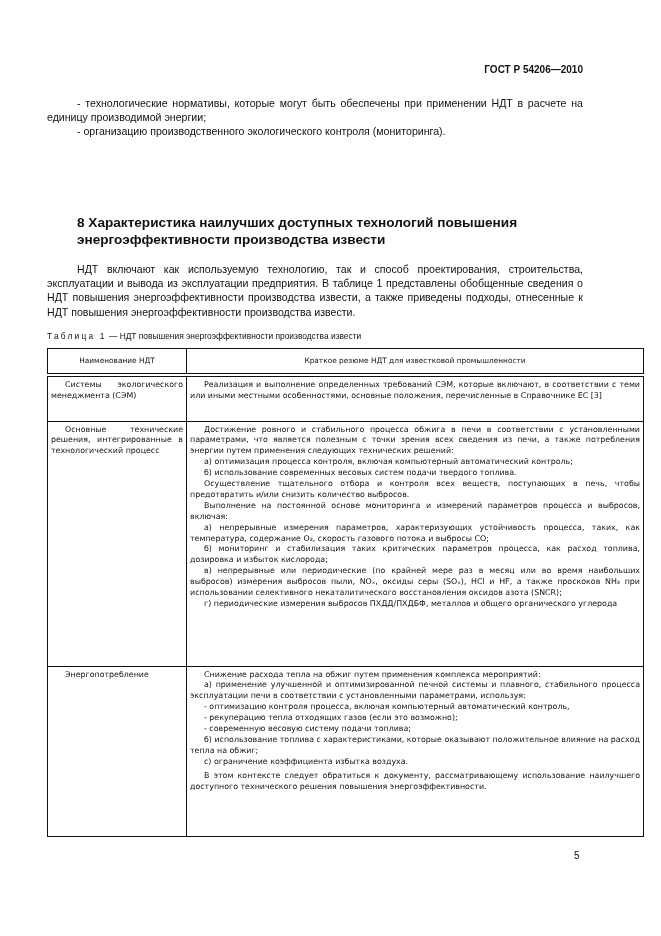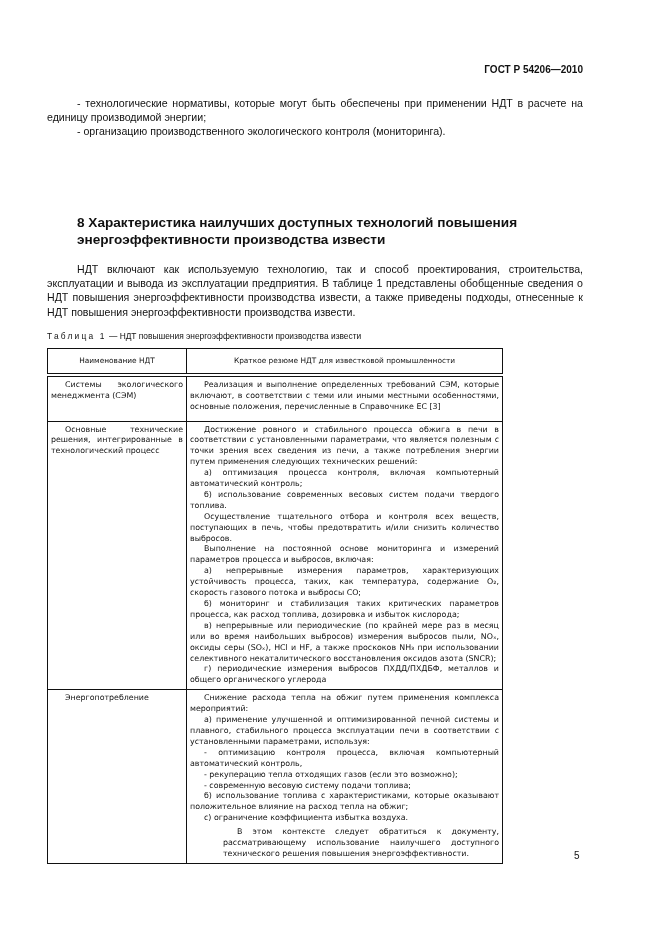--- a/index.html
+++ b/index.html
@@ -4,21 +4,21 @@
 <style>
   html, body { margin: 0; padding: 0; background: #ffffff; }
   body { width: 661px; height: 936px; position: relative; overflow: hidden; color: #111; font-family: "Liberation Sans", sans-serif; }
   .abs { position: absolute; }
   .gost { left: 0; top: 64px; width: 583px; text-align: right; font-weight: bold; font-size: 10px; }
   .para { font-size: 10.6px; line-height: 14.2px; text-align: justify; }
   .p-indent { text-indent: 30px; }
   .h8 { left: 77px; top: 215px; width: 470px; font-size: 13.6px; font-weight: bold; line-height: 16.5px; }
   .cap { left: 47px; top: 331px; font-size: 8.4px; }
   .cap .sp { letter-spacing: 2.2px; }
-  table.t { position: absolute; left: 47px; top: 348px; width: 456px; border-collapse: collapse; font-family: "DejaVu Sans", sans-serif; font-size: 7.9px; line-height: 10.9px; }
+  table.t { position: absolute; left: 47px; top: 348px; width: 597px; border-collapse: collapse; font-family: "DejaVu Sans", sans-serif; font-size: 7.9px; line-height: 10.9px; }
   table.t td, table.t th { border: 1.5px solid #111; vertical-align: top; padding: 0 3px; }
   table.t th { font-weight: normal; height: 24px; vertical-align: middle; text-align: center; border-bottom: 4px double #111; font-size: 7.4px; }
   .col1 { width: 132px; }
   .cell-p { text-indent: 14px; text-align: justify; margin: 0; }
   .c1 { text-align: justify; padding-top: 3px !important; }
   .c2 { padding-top: 3px !important; padding-bottom: 3px !important; }
   .pnum { left: 574px; top: 850px; font-size: 10px; }
 </style>
 </head>
 <body>
@@ -75,19 +75,19 @@
           <p class="cell-p">Энергопотребление</p>
         </td>
       <td class="c2">
         <p class="cell-p">Снижение расхода тепла на обжиг путем применения комплекса мероприятий:</p>
         <p class="cell-p">а) применение улучшенной и оптимизированной печной системы и плавного, стабильного процесса эксплуатации печи в соответствии с установленными параметрами, используя:</p>
         <p class="cell-p">- оптимизацию контроля процесса, включая компьютерный автоматический контроль,</p>
         <p class="cell-p">- рекуперацию тепла отходящих газов (если это возможно);</p>
         <p class="cell-p">- современную весовую систему подачи топлива;</p>
         <p class="cell-p">б) использование топлива с характеристиками, которые оказывают положительное влияние на расход тепла на обжиг;</p>
         <p class="cell-p">с) ограничение коэффициента избытка воздуха.</p>
-        <p class="cell-p" style="margin-top:3px;margin-left:33px;">В этом контексте следует обратиться к документу, рассматривающему использование наилучшего доступного технического решения повышения энергоэффективности.</p>
+        <p class="cell-p" style="margin-top:3px;">В этом контексте следует обратиться к документу, рассматривающему использование наилучшего доступного технического решения повышения энергоэффективности.</p>
       </td>
     </tr>
   </tbody>
 </table>
 
 <div class="abs pnum">5</div>
 
 </body></html>

